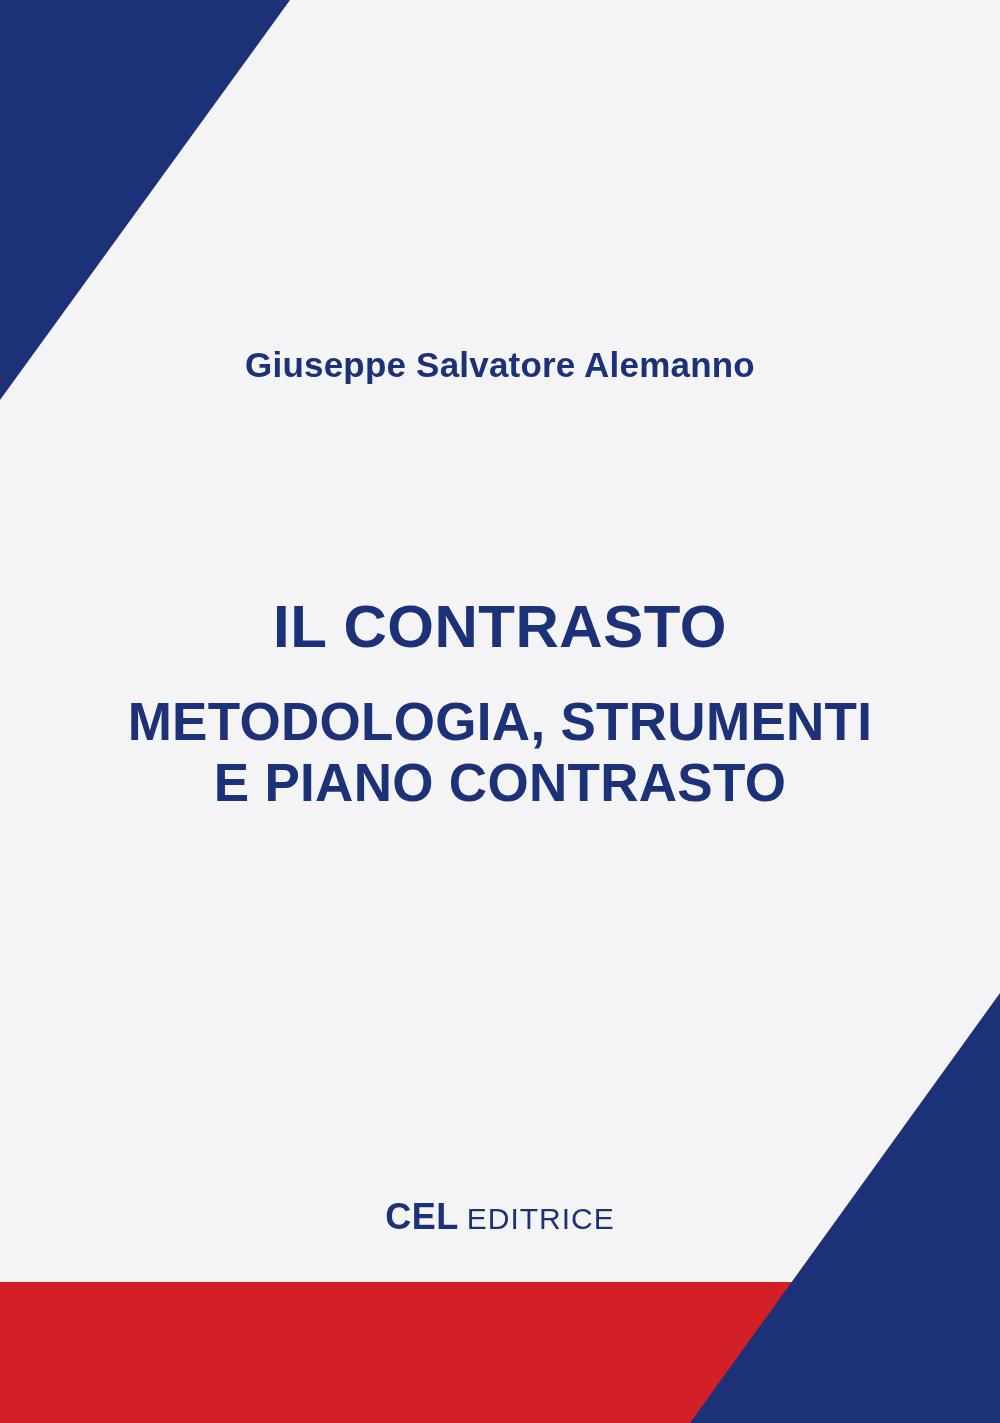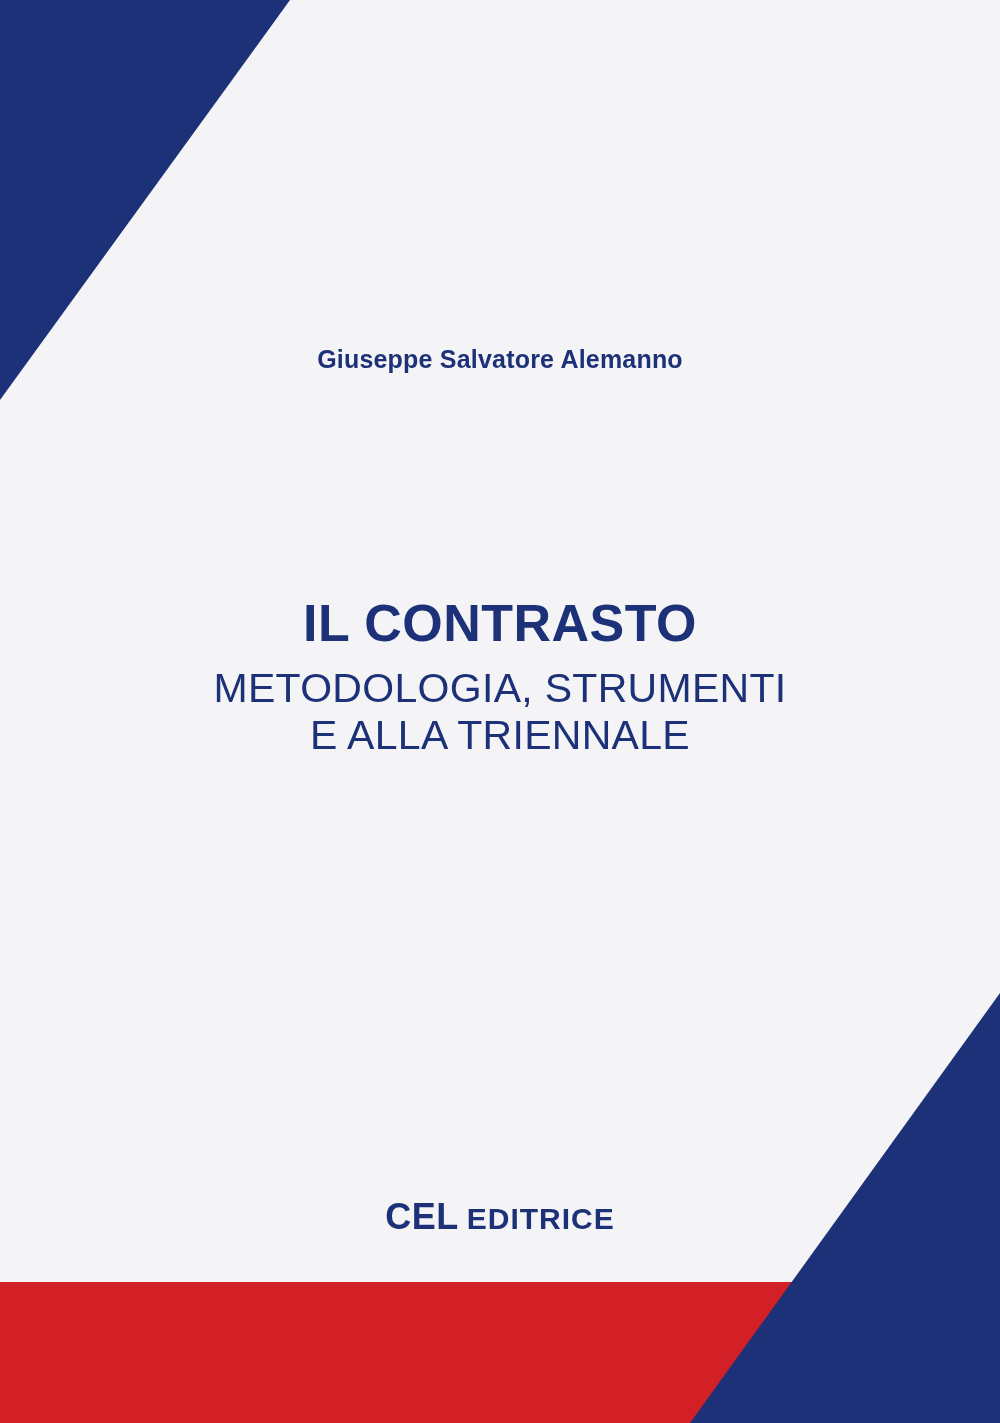--- a/index.html
+++ b/index.html
@@ -55,63 +55,63 @@
     height: 1423px;
     z-index: 5;
   }
   .author {
     position: absolute;
     left: 0;
     right: 0;
     top: 345px;
     text-align: center;
     color: #1d3178;
-    font-size: 25px;
+    font-size: 35px;
     font-weight: bold;
     letter-spacing: 0.2px;
   }
   .title-block {
     position: absolute;
     left: 0;
     right: 0;
     top: 595px;
     text-align: center;
     color: #1d3178;
   }
   .title-main {
-    font-size: 52px;
+    font-size: 60px;
     font-weight: bold;
     line-height: 1.08;
     letter-spacing: 0.5px;
   }
   .title-sub {
-    margin-top: 14px;
-    font-size: 41px;
-    font-weight: normal;
+    margin-top: 32px;
+    font-size: 53px;
+    font-weight: bold;
     line-height: 1.15;
     letter-spacing: 0.3px;
   }
   .publisher {
     position: absolute;
     left: 0;
     right: 0;
     top: 1196px;
     text-align: center;
     color: #1d3178;
     font-size: 34px;
     font-weight: bold;
   }
   .publisher .pub-mark {
     font-size: 36px;
     font-weight: bold;
     letter-spacing: 0.5px;
   }
   .publisher .pub-name {
     font-size: 30px;
-    font-weight: bold;
+    font-weight: normal;
     letter-spacing: 1px;
     margin-left: 8px;
   }
 </style>
 </head>
 <body>
 
 <div id="cover">
 
   <div class="corner-top-left"></div>
@@ -121,21 +121,21 @@
   <div class="content">
 
     <div class="author">Giuseppe Salvatore Alemanno</div>
 
     <div class="title-block">
       <div class="title-main">
         <div>IL CONTRASTO</div>
       </div>
       <div class="title-sub">
         <div>METODOLOGIA, STRUMENTI</div>
-        <div>E ALLA TRIENNALE</div>
+        <div>E PIANO CONTRASTO</div>
       </div>
     </div>
 
     <div class="publisher">
       <span class="pub-mark">CEL</span><span class="pub-name">EDITRICE</span>
     </div>
 
   </div>
 </div>
 

